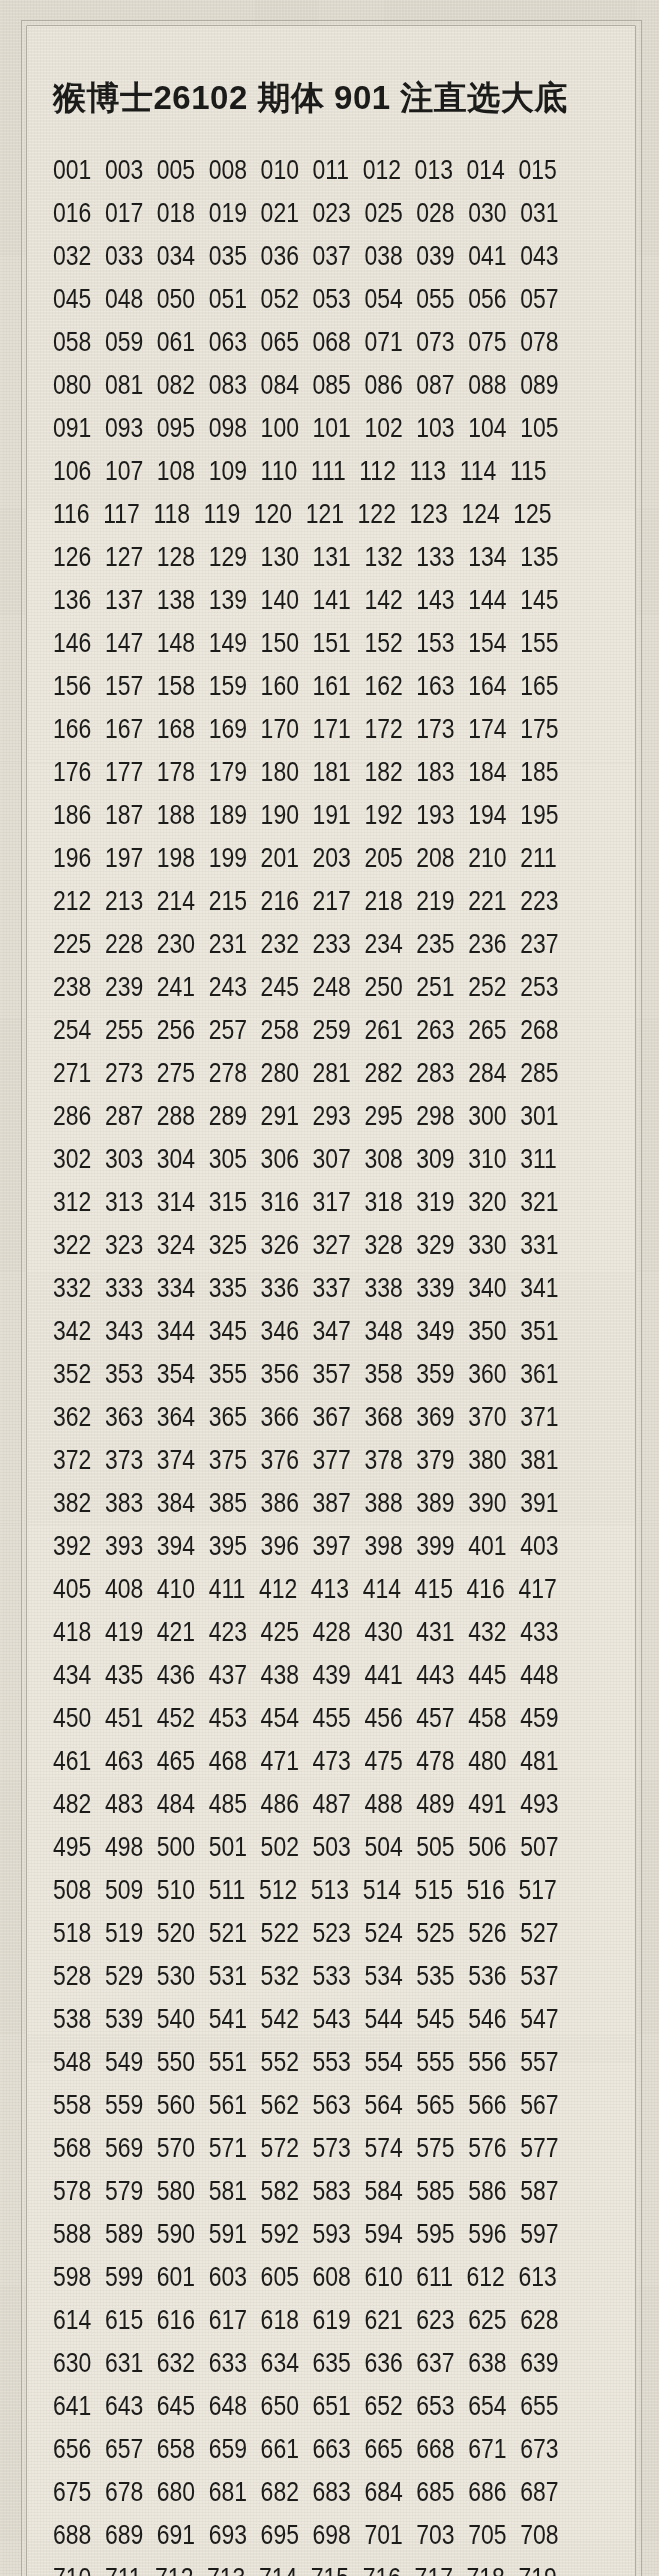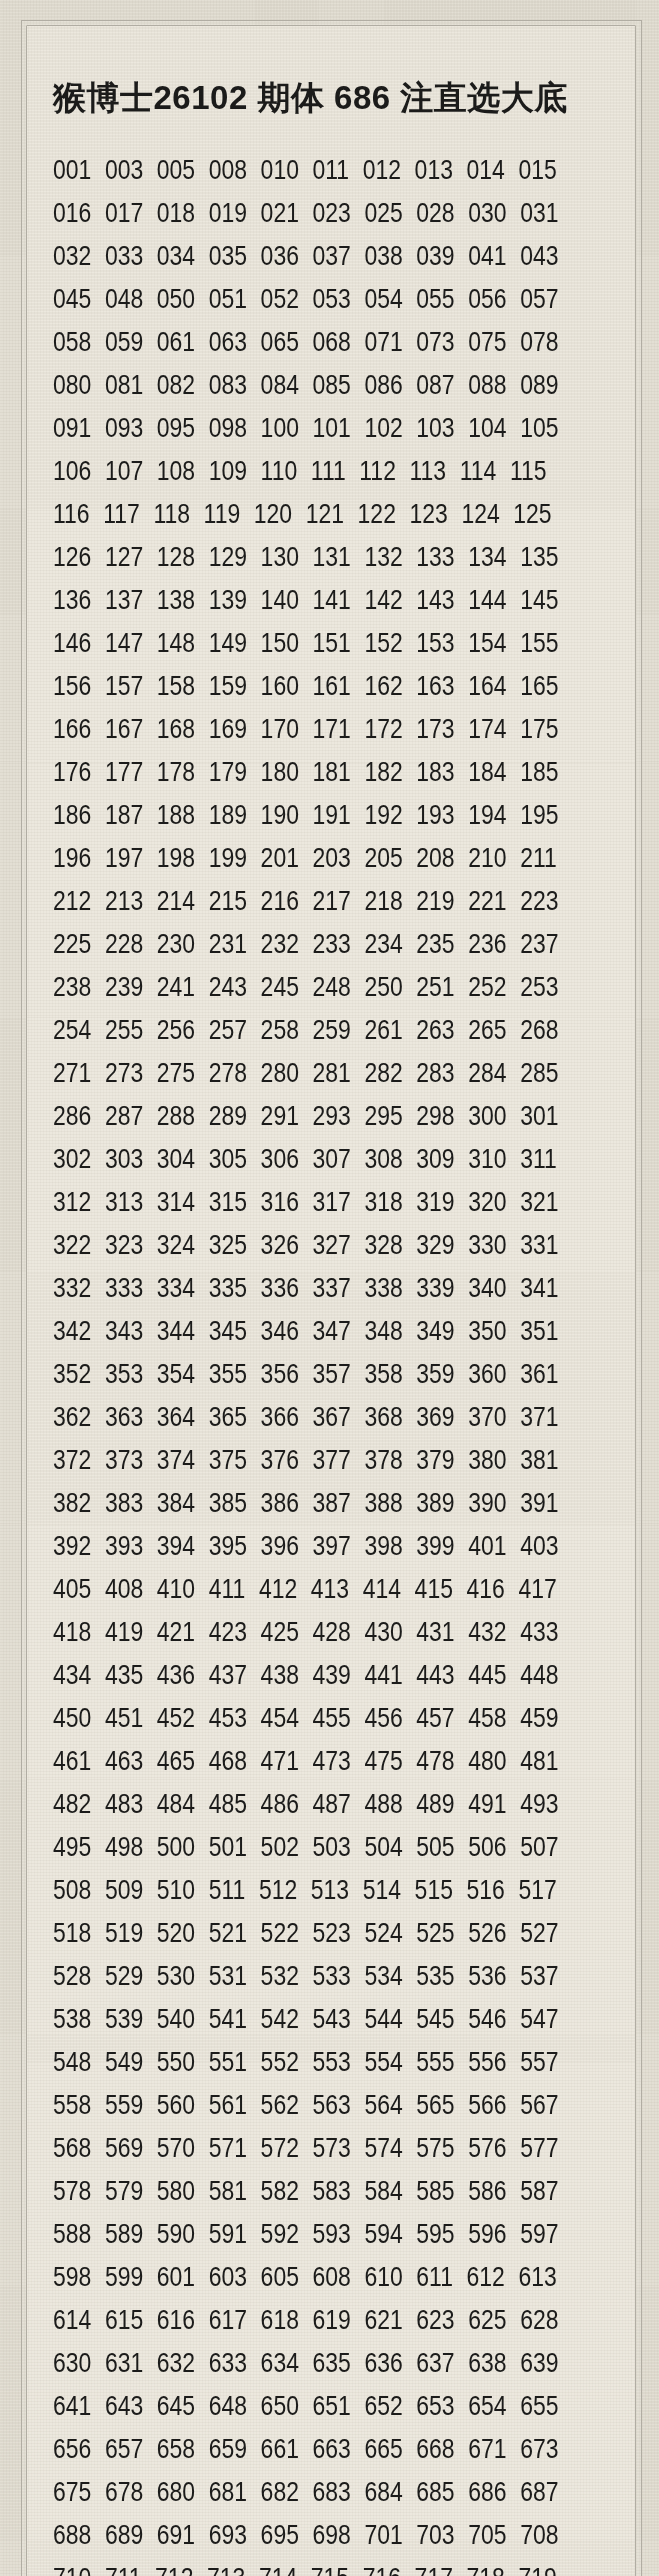--- a/index.html
+++ b/index.html
@@ -53,21 +53,21 @@
   }
 </style>
 </head>
 <body>
 
 <div class="page">
 
   <div class="outer-frame"></div>
 
   <div class="card">
-    <div class="title">猴博士26102 期体 686 注直选大底</div>
+    <div class="title">猴博士26102 期体 901 注直选大底</div>
     <div class="grid">
         <div class="row">001 003 005 008 010 011 012 013 014 015</div>
         <div class="row">016 017 018 019 021 023 025 028 030 031</div>
         <div class="row">032 033 034 035 036 037 038 039 041 043</div>
         <div class="row">045 048 050 051 052 053 054 055 056 057</div>
         <div class="row">058 059 061 063 065 068 071 073 075 078</div>
         <div class="row">080 081 082 083 084 085 086 087 088 089</div>
         <div class="row">091 093 095 098 100 101 102 103 104 105</div>
         <div class="row">106 107 108 109 110 111 112 113 114 115</div>
         <div class="row">116 117 118 119 120 121 122 123 124 125</div>

